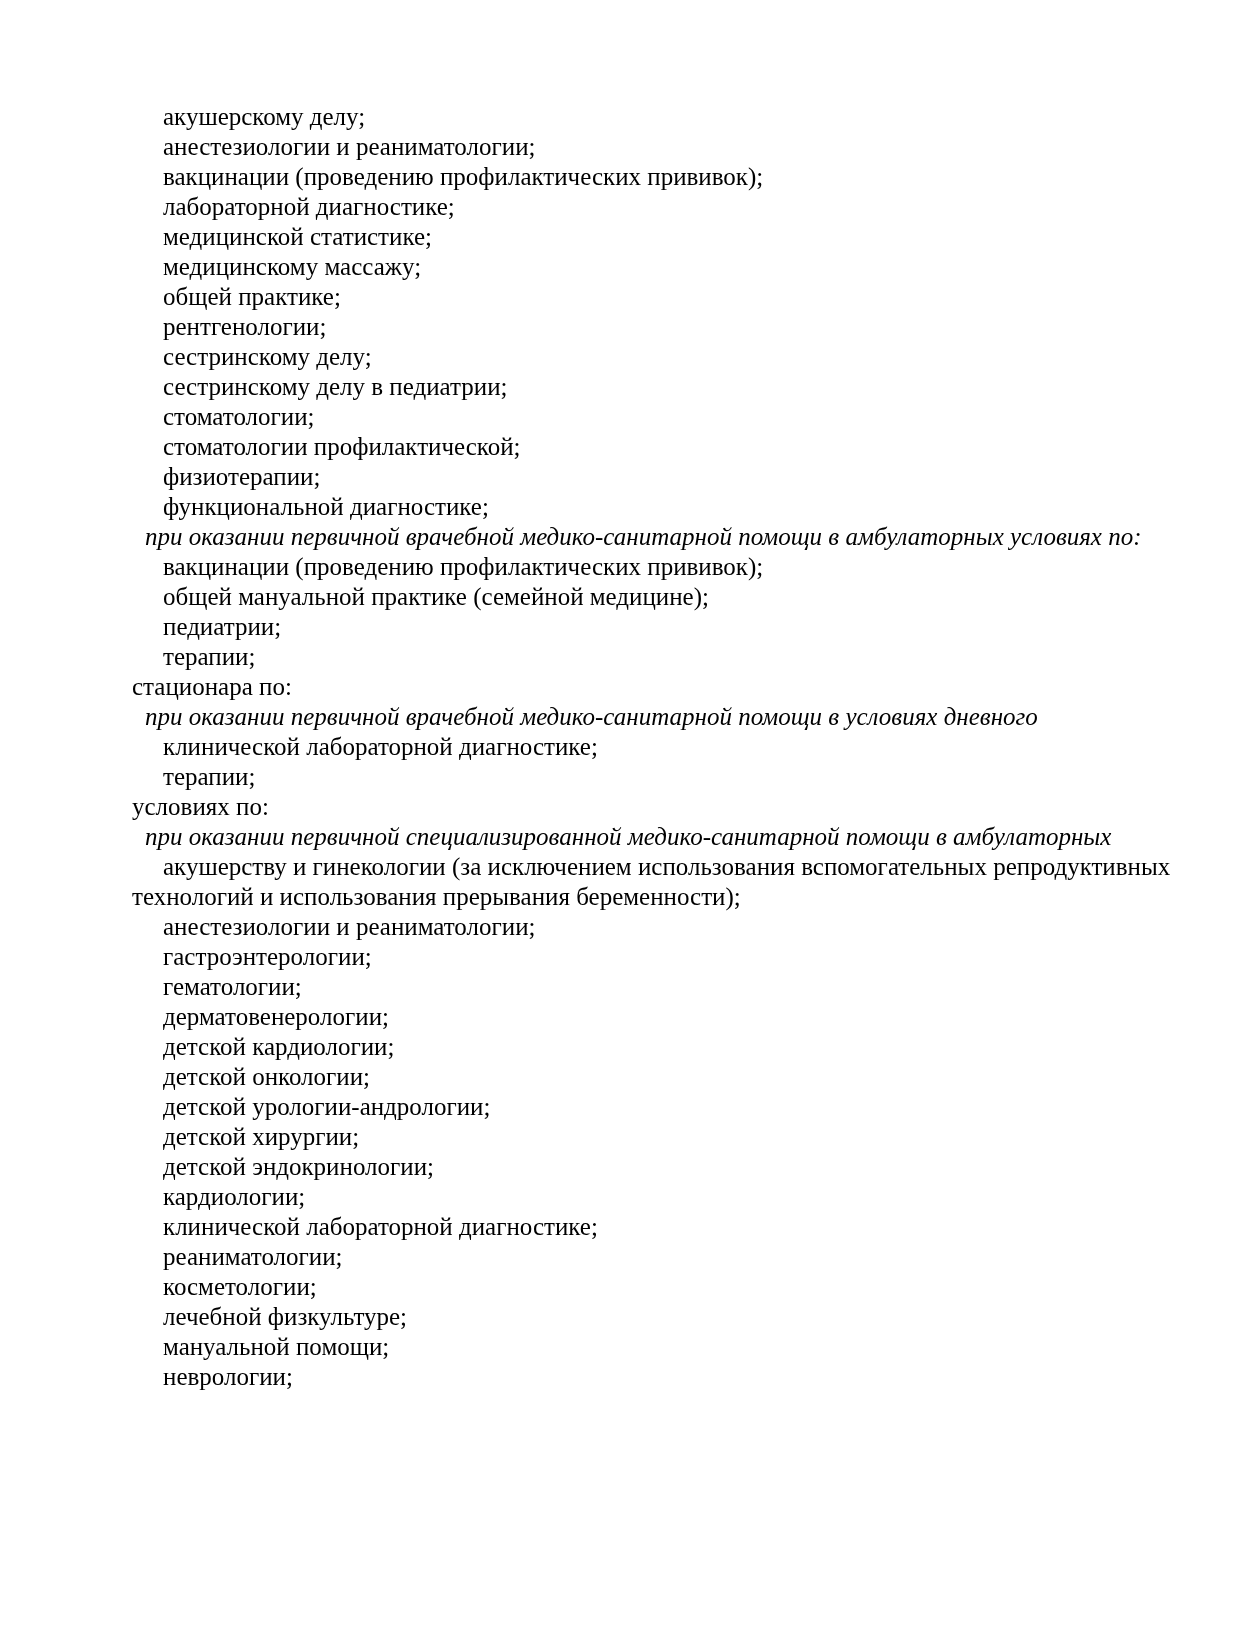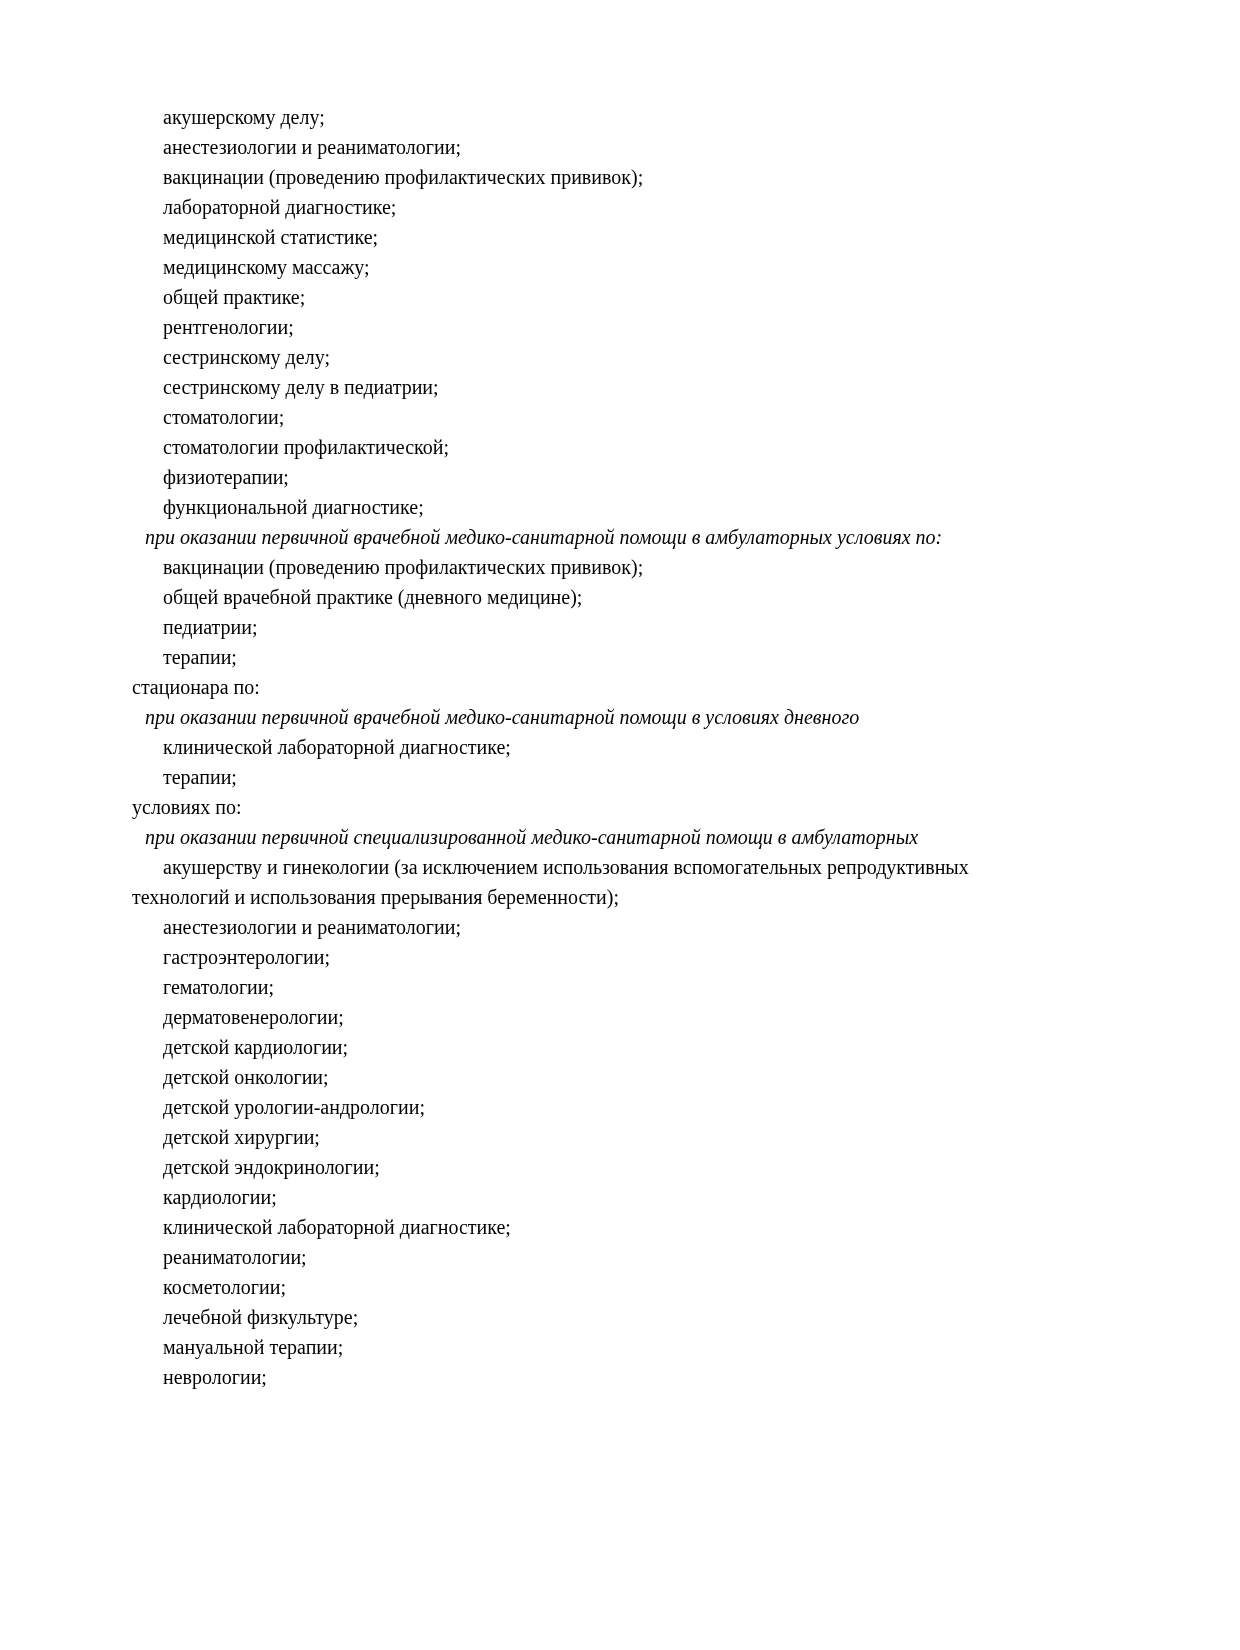--- a/index.html
+++ b/index.html
@@ -19,21 +19,21 @@
     height: 1650px;
     background: #ffffff;
     overflow: hidden;
   }
   .text-block {
     position: absolute;
     top: 102px;
     left: 132px;
     right: 72px;
     color: #000000;
-    font-size: 20px;
+    font-size: 25px;
     line-height: 30px;
   }
   .line {
     white-space: nowrap;
   }
   .indent-item { padding-left: 31px; }
   .indent-para { padding-left: 13px; font-style: italic; }
   .indent-wrap { padding-left: 0; }
 </style>
 </head>
@@ -50,21 +50,21 @@
       <div class="line indent-item">общей практике;</div>
       <div class="line indent-item">рентгенологии;</div>
       <div class="line indent-item">сестринскому делу;</div>
       <div class="line indent-item">сестринскому делу в педиатрии;</div>
       <div class="line indent-item">стоматологии;</div>
       <div class="line indent-item">стоматологии профилактической;</div>
       <div class="line indent-item">физиотерапии;</div>
       <div class="line indent-item">функциональной диагностике;</div>
       <div class="line indent-para">при оказании первичной врачебной медико-санитарной помощи в амбулаторных условиях по:</div>
       <div class="line indent-item">вакцинации (проведению профилактических прививок);</div>
-      <div class="line indent-item">общей врачебной практике (дневного медицине);</div>
+      <div class="line indent-item">общей мануальной практике (семейной медицине);</div>
       <div class="line indent-item">педиатрии;</div>
       <div class="line indent-item">терапии;</div>
       <div class="line indent-wrap">стационара по:</div>
       <div class="line indent-para">при оказании первичной врачебной медико-санитарной помощи в условиях дневного</div>
       <div class="line indent-item">клинической лабораторной диагностике;</div>
       <div class="line indent-item">терапии;</div>
       <div class="line indent-wrap">условиях по:</div>
       <div class="line indent-para">при оказании первичной специализированной медико-санитарной помощи в амбулаторных</div>
       <div class="line indent-item">акушерству и гинекологии (за исключением использования вспомогательных репродуктивных</div>
       <div class="line indent-wrap">технологий и использования прерывания беременности);</div>
@@ -75,16 +75,16 @@
       <div class="line indent-item">детской кардиологии;</div>
       <div class="line indent-item">детской онкологии;</div>
       <div class="line indent-item">детской урологии-андрологии;</div>
       <div class="line indent-item">детской хирургии;</div>
       <div class="line indent-item">детской эндокринологии;</div>
       <div class="line indent-item">кардиологии;</div>
       <div class="line indent-item">клинической лабораторной диагностике;</div>
       <div class="line indent-item">реаниматологии;</div>
       <div class="line indent-item">косметологии;</div>
       <div class="line indent-item">лечебной физкультуре;</div>
-      <div class="line indent-item">мануальной терапии;</div>
+      <div class="line indent-item">мануальной помощи;</div>
       <div class="line indent-item">неврологии;</div>
     </div>
 </div>
 
 </body></html>

